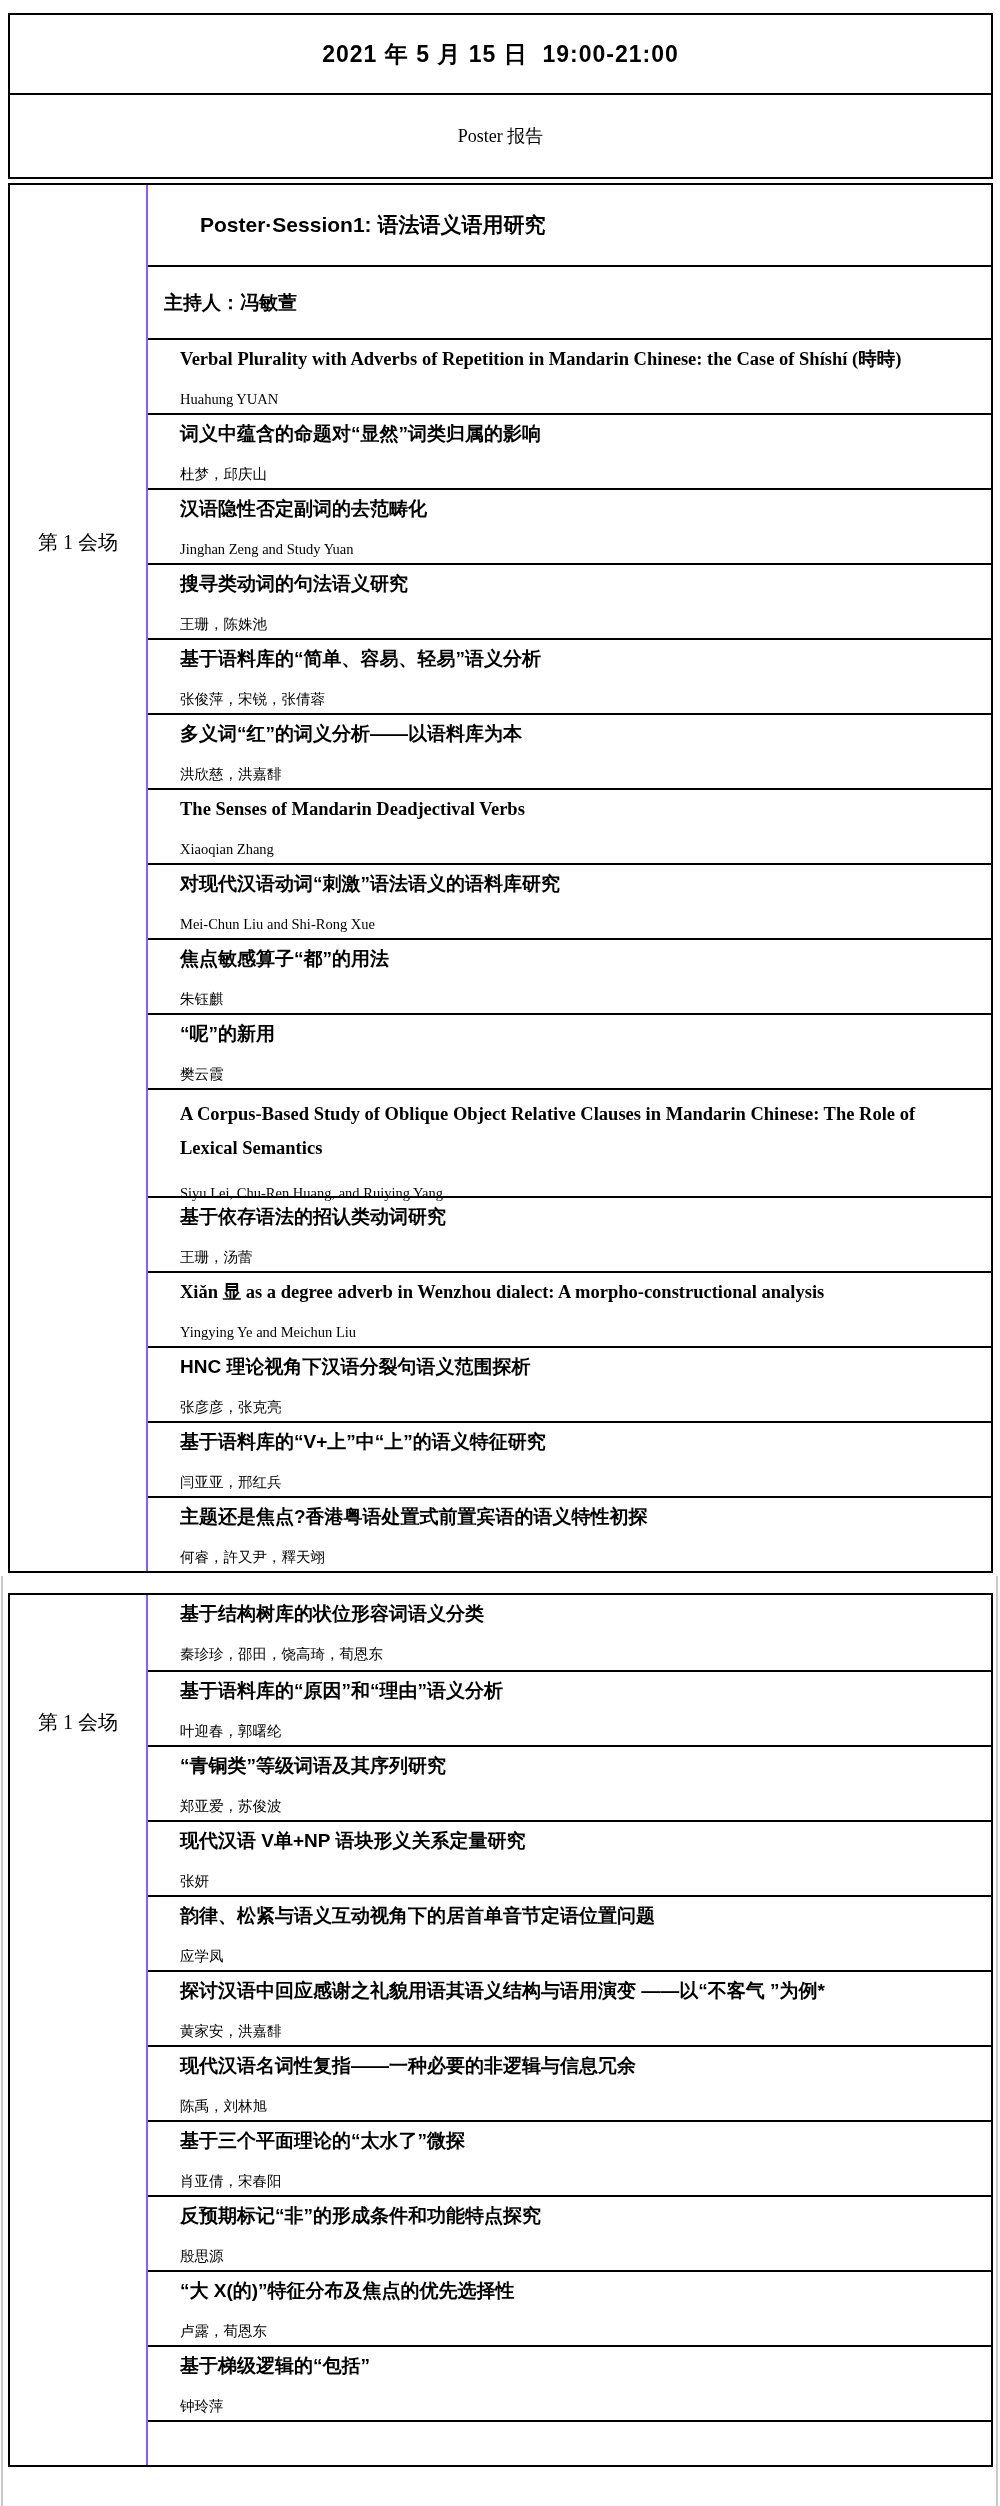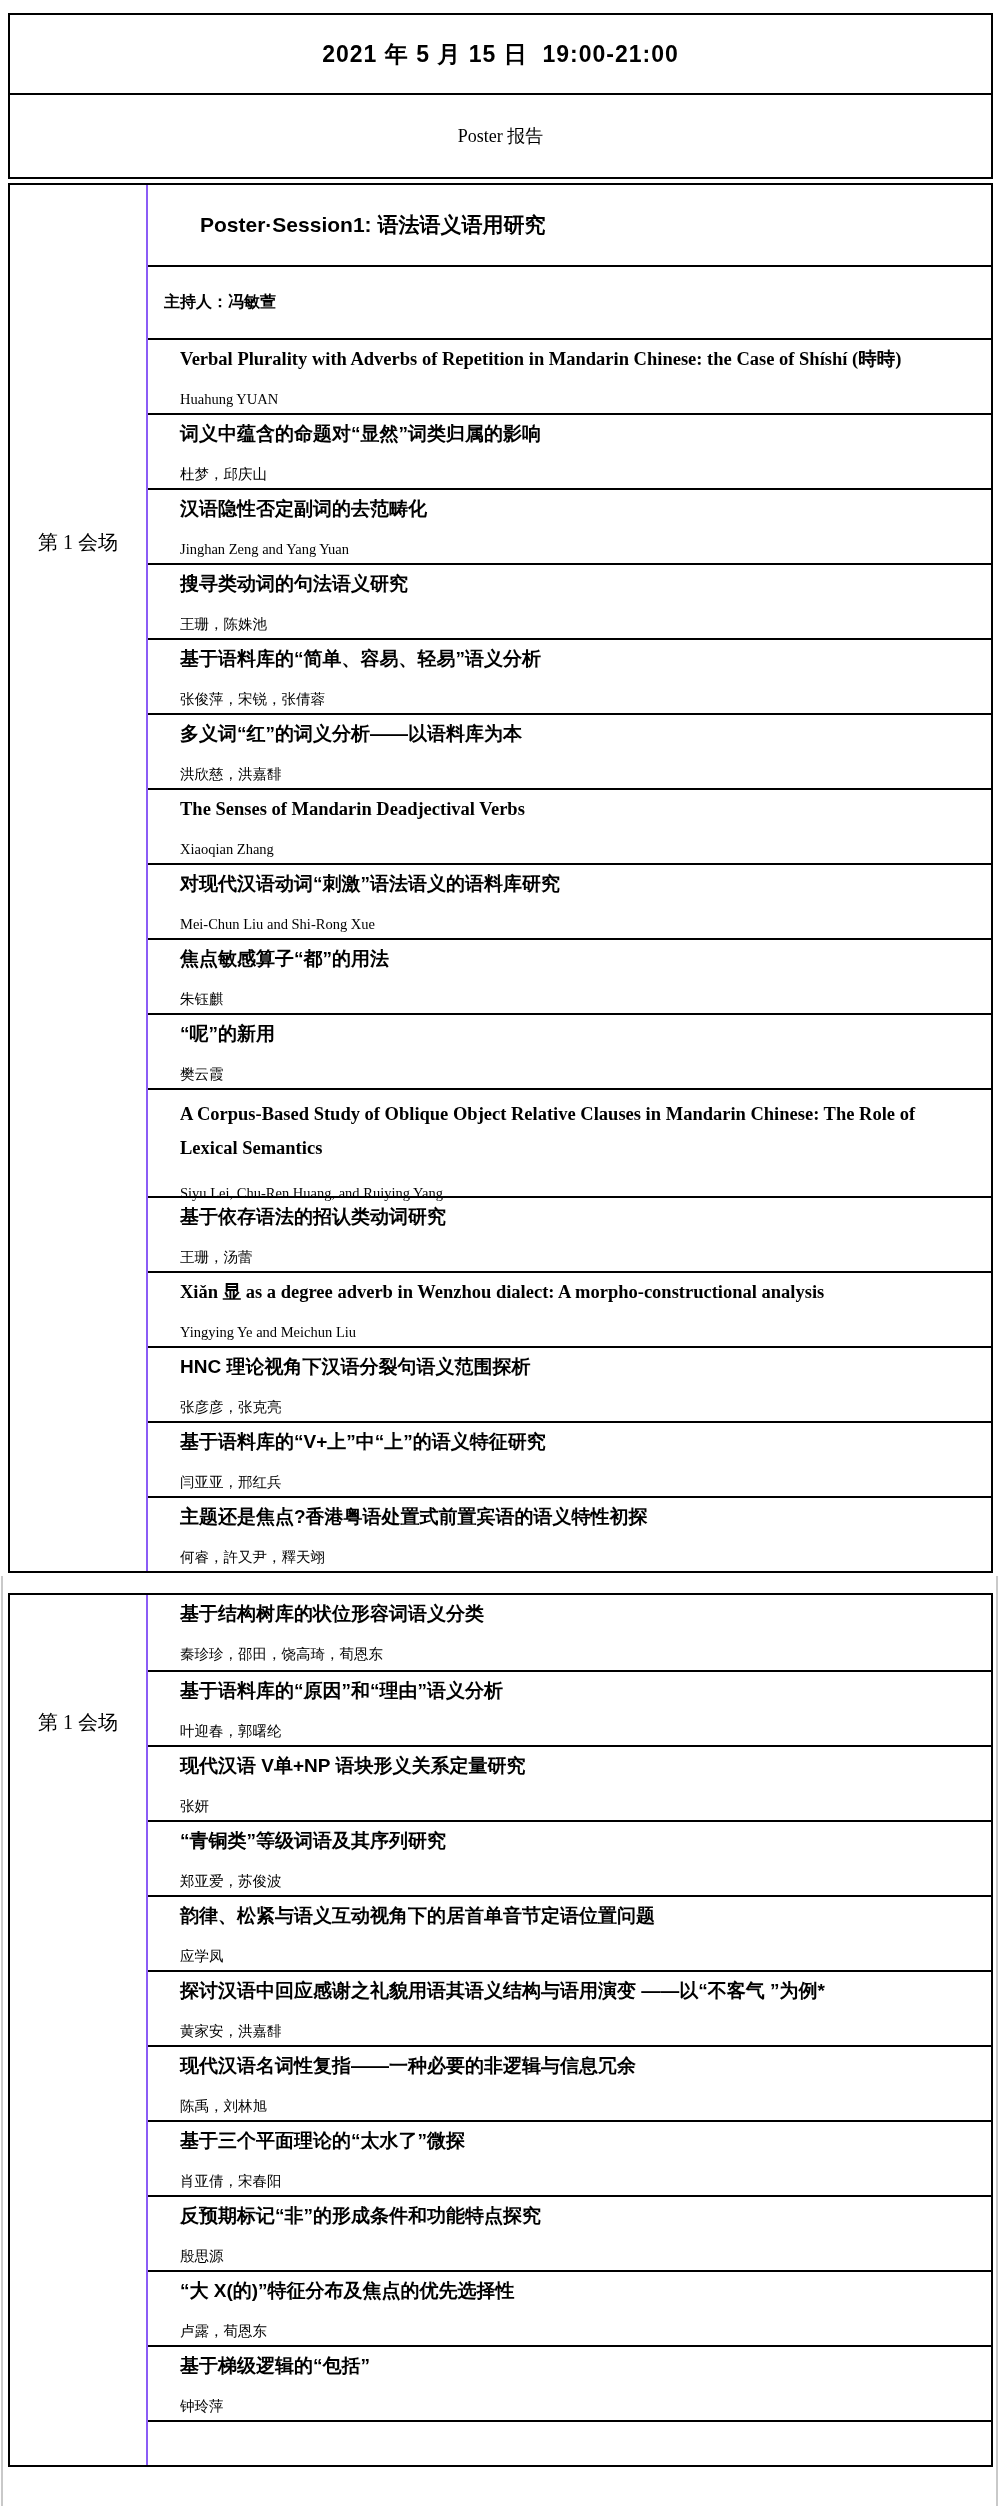--- a/index.html
+++ b/index.html
@@ -32,21 +32,21 @@
   #table1{top:183px;}
   #table2{top:1593px;}
   .rrow{
     grid-column:2;box-sizing:border-box;border-top:2px solid #000;
     padding:7px 14px 0 16px;
   }
   .rrow.first{border-top:none;}
   .session-row{height:80px;display:flex;align-items:center;padding-top:0;margin-left:36px;}
   .session-title{font-weight:bold;font-size:21px;white-space:pre-wrap;}
   .chair-row{height:73px;display:flex;align-items:center;padding-top:0;}
-  .chair-label{font-weight:bold;font-size:16px;white-space:pre-wrap;}
+  .chair-label{font-weight:bold;font-size:19px;white-space:pre-wrap;}
   .prow{height:75px;padding-left:32px;}
   .prow.tall{height:108px;}
   .prow.filler{height:45px;}
   .ptitle{
     font-weight:bold;font-size:19px;line-height:24px;white-space:pre-wrap;
   }
   .tall .ptitle{line-height:34px;}
   .ptitle[data-lang="en"]{font-family:"Liberation Serif",serif;font-size:18.5px;}
   .pauthors{
     margin-top:18px;font-family:"Liberation Serif",serif;font-size:14.5px;line-height:20px;white-space:pre-wrap;
@@ -83,21 +83,21 @@
   <div class="rrow prow">
     <div class="ptitle" data-lang="en">Verbal Plurality with Adverbs of Repetition in Mandarin Chinese: the Case of Shíshí (時時)</div>
     <div class="pauthors">Huahung YUAN</div>
   </div>
   <div class="rrow prow">
     <div class="ptitle" data-lang="zh">词义中蕴含的命题对“显然”词类归属的影响</div>
     <div class="pauthors">杜梦，邱庆山</div>
   </div>
   <div class="rrow prow">
     <div class="ptitle" data-lang="zh">汉语隐性否定副词的去范畴化</div>
-    <div class="pauthors">Jinghan Zeng and Yang Yuan</div>
+    <div class="pauthors">Jinghan Zeng and Study Yuan</div>
   </div>
   <div class="rrow prow">
     <div class="ptitle" data-lang="zh">搜寻类动词的句法语义研究</div>
     <div class="pauthors">王珊，陈姝池</div>
   </div>
   <div class="rrow prow">
     <div class="ptitle" data-lang="zh">基于语料库的“简单、容易、轻易”语义分析</div>
     <div class="pauthors">张俊萍，宋锐，张倩蓉</div>
   </div>
   <div class="rrow prow">
@@ -153,28 +153,28 @@
 
   <div class="rrow prow first">
     <div class="ptitle" data-lang="zh">基于结构树库的状位形容词语义分类</div>
     <div class="pauthors">秦珍珍，邵田，饶高琦，荀恩东</div>
   </div>
   <div class="rrow prow">
     <div class="ptitle" data-lang="zh">基于语料库的“原因”和“理由”语义分析</div>
     <div class="pauthors">叶迎春，郭曙纶</div>
   </div>
   <div class="rrow prow">
+    <div class="ptitle" data-lang="zh">“青铜类”等级词语及其序列研究</div>
+    <div class="pauthors">郑亚爱，苏俊波</div>
+  </div>
+  <div class="rrow prow">
     <div class="ptitle" data-lang="zh">现代汉语 V单+NP 语块形义关系定量研究</div>
     <div class="pauthors">张妍</div>
   </div>
   <div class="rrow prow">
-    <div class="ptitle" data-lang="zh">“青铜类”等级词语及其序列研究</div>
-    <div class="pauthors">郑亚爱，苏俊波</div>
-  </div>
-  <div class="rrow prow">
     <div class="ptitle" data-lang="zh">韵律、松紧与语义互动视角下的居首单音节定语位置问题</div>
     <div class="pauthors">应学凤</div>
   </div>
   <div class="rrow prow">
     <div class="ptitle" data-lang="zh">探讨汉语中回应感谢之礼貌用语其语义结构与语用演变 ——以“不客气 ”为例*</div>
     <div class="pauthors">黄家安，洪嘉馡</div>
   </div>
   <div class="rrow prow">
     <div class="ptitle" data-lang="zh">现代汉语名词性复指——一种必要的非逻辑与信息冗余</div>
     <div class="pauthors">陈禹，刘林旭</div>

